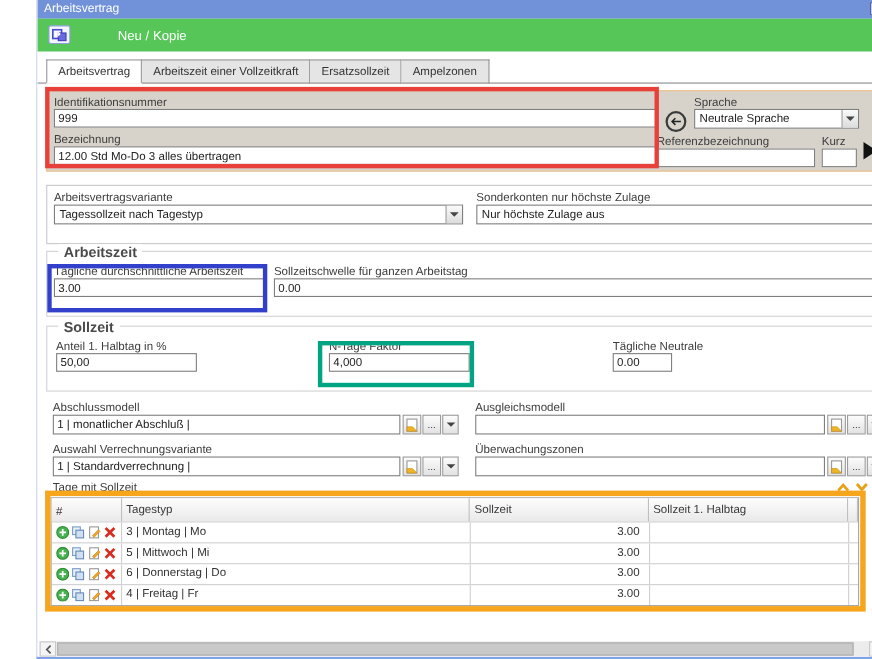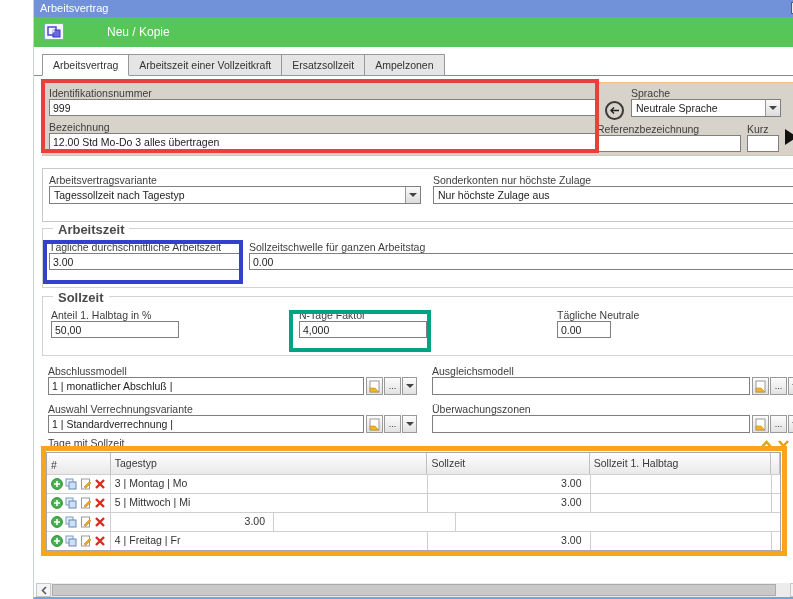--- a/index.html
+++ b/index.html
@@ -352,20 +352,21 @@
                 <rect x="1.5" y="1" width="8" height="10" fill="#fff" stroke="#999"></rect>
                 <path d="M5 10 L10.5 4.5 L12 6 L6.5 11.5 Z" transform="translate(-1,-1)" fill="#efa426" stroke="#b97d12" stroke-width="0.5"></path>
               </svg>
             </span>
           <span class="ric">
               <svg width="12" height="12" viewBox="0 0 12 12">
                 <path d="M2 2 L10 10 M10 2 L2 10" stroke="#d92b1f" stroke-width="2.4"></path>
               </svg>
             </span>
         </div>
+        <div class="tcell c-typ">6 | Donnerstag | Do</div>
         <div class="tcell c-soll">3.00</div>
         <div class="tcell c-half"></div>
         <div class="tcell c-fill"></div>
       </div>
 
       <div class="trow">
         <div class="tcell c-act">
           <span class="ric">
               <svg width="12" height="12" viewBox="0 0 12 12">
                 <circle cx="6" cy="6" r="5.4" fill="#46b34e" stroke="#2f8a36"></circle>

